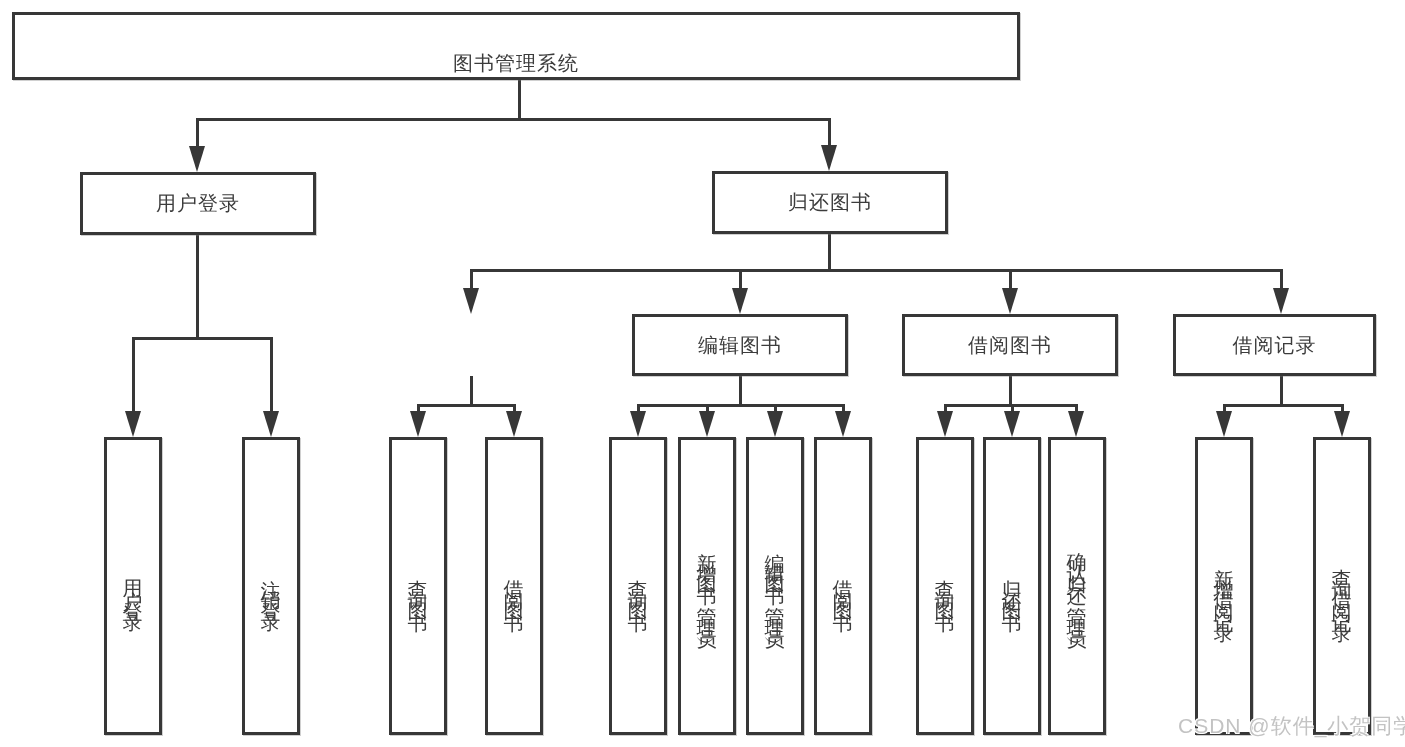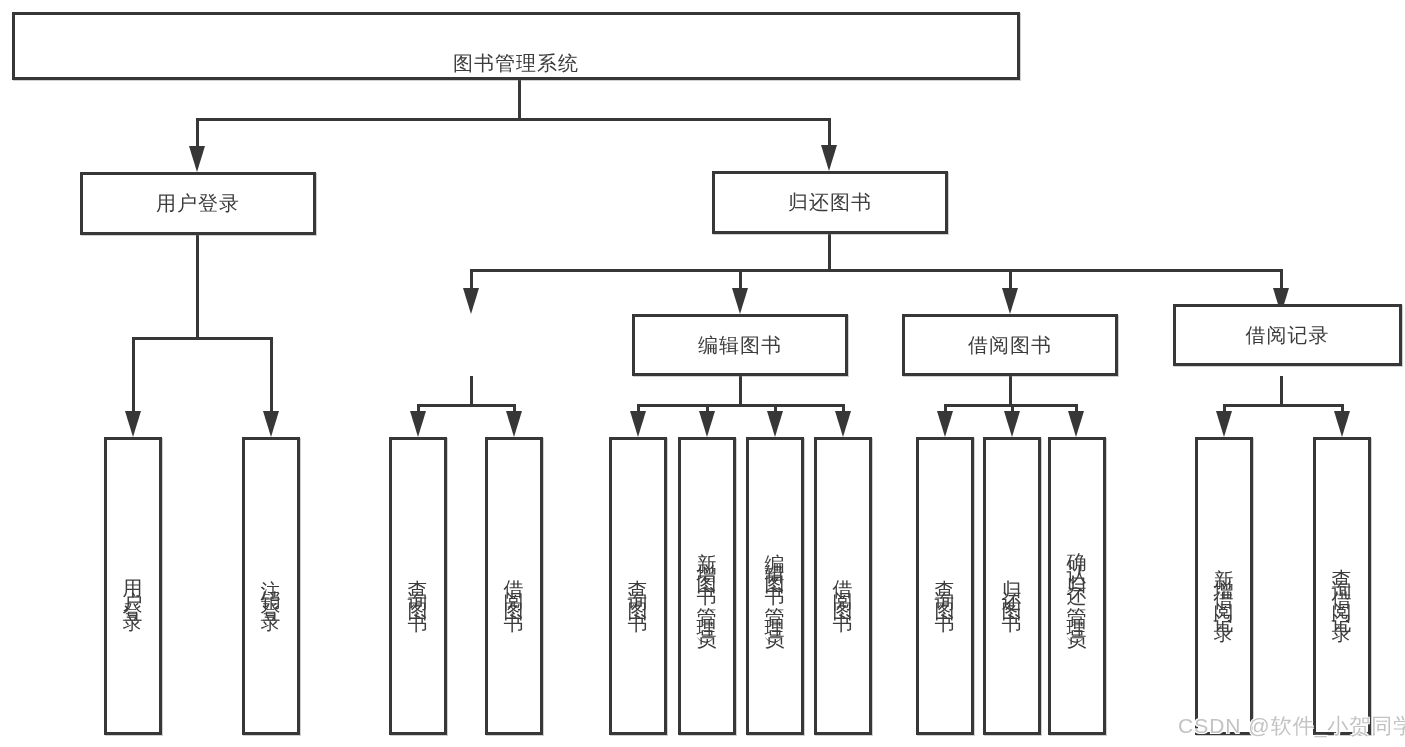--- a/index.html
+++ b/index.html
@@ -67,21 +67,21 @@
   <div class="box" style="left:712px;top:171px;width:236px;height:63px;">
     <span>归还图书</span>
   </div>
 
   <div class="box" style="left:632px;top:314px;width:216px;height:62px;">
     <span>编辑图书</span>
   </div>
   <div class="box" style="left:902px;top:314px;width:216px;height:62px;">
     <span>借阅图书</span>
   </div>
-  <div class="box" style="left:1173px;top:304px;width:229px;height:62px;">
+  <div class="box" style="left:1173px;top:314px;width:203px;height:62px;">
     <span>借阅记录</span>
   </div>
 
   <div class="box leaf" style="left:104px;">
     <span class="vtxt">用户登录</span>
   </div>
   <div class="box leaf" style="left:242px;">
     <span class="vtxt">注销登录</span>
   </div>
 

